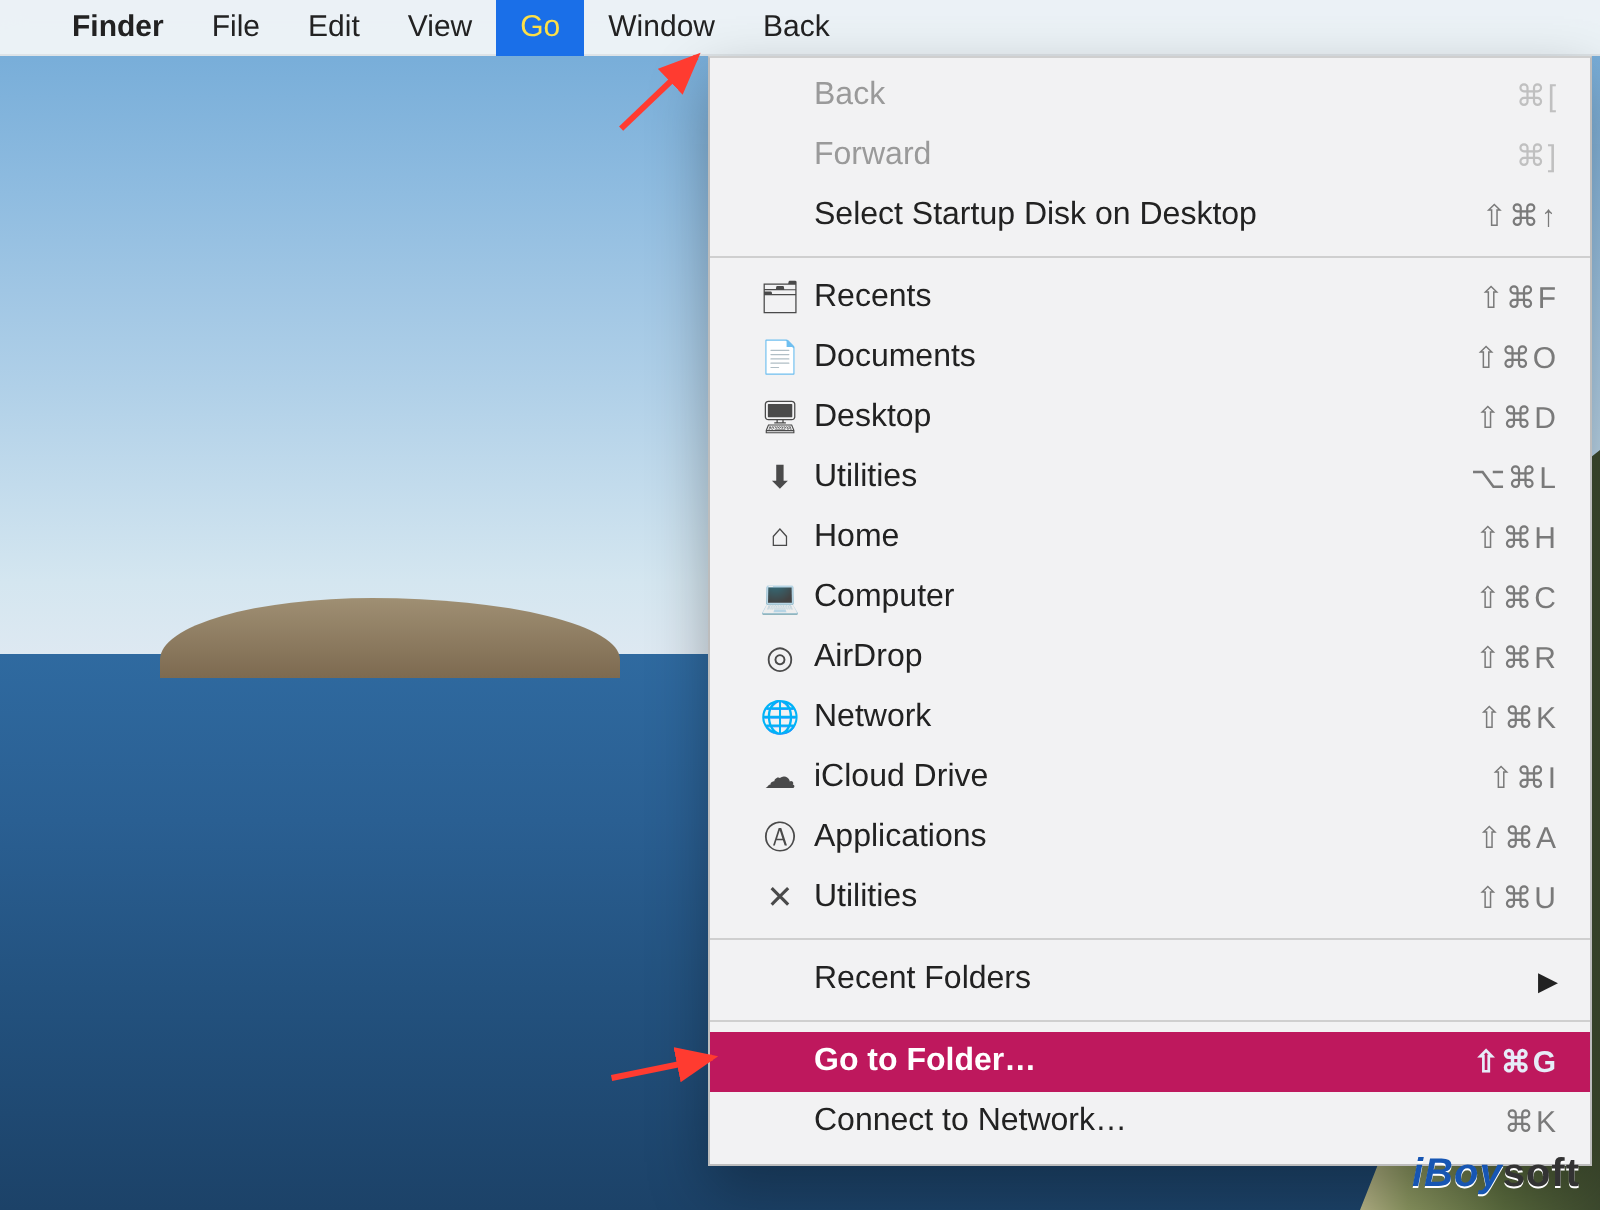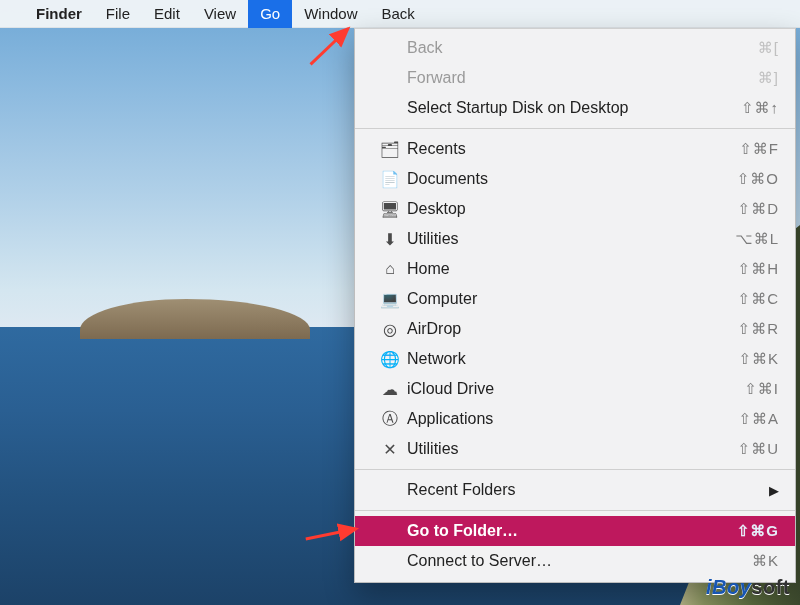--- a/index.html
+++ b/index.html
@@ -32,21 +32,21 @@
   .menubar {
     position:absolute; top:0; left:0; right:0; height:28px;
     background: rgba(245,247,249,.92);
     backdrop-filter: blur(6px);
     display:flex; align-items:center;
     font-size:15px; color:#222;
     padding-left:14px;
     border-bottom:1px solid rgba(0,0,0,.06);
   }
   .menubar .item { padding:0 12px; height:28px; display:flex; align-items:center; cursor:default; }
-  .menubar .item.active { background:#1a6fe8; color:#ffffff; }
+  .menubar .item.active { background:#1a6fe8; color:#fde047; }
   .menubar .item.bold { font-weight:600; }
   .apple { font-size:16px; padding-right:10px; }
 
   
   .menu {
     position:absolute; top:28px; left:354px; width:442px;
     background:#f2f2f3; border:1px solid #bdbdbd; border-top:1px solid #cfcfcf;
     box-shadow: 0 12px 28px rgba(0,0,0,.30);
     font-size:16px; color:#222;
     padding:4px 0 6px;
@@ -170,21 +170,21 @@
       <div class="row noicon">
         <span class="lbl">Recent Folders</span>
         <span class="submenu-arrow">▶</span>
       </div>
       <div class="sep"></div>
       <div class="row hl noicon">
         <span class="lbl">Go to Folder…</span>
         <span class="sc">⇧⌘G</span>
       </div>
       <div class="row noicon">
-        <span class="lbl">Connect to Server…</span>
+        <span class="lbl">Connect to Network…</span>
         <span class="sc">⌘K</span>
       </div>
     </div>
 
   <div class="arrow a1">
     <svg viewBox="0 0 60 22">
         <defs>
           <marker id="ah1" markerWidth="8" markerHeight="8" refX="6" refY="3" orient="auto">
             <path d="M0,0 L7,3 L0,6 Z" fill="#ff3b30"></path>
           </marker>

